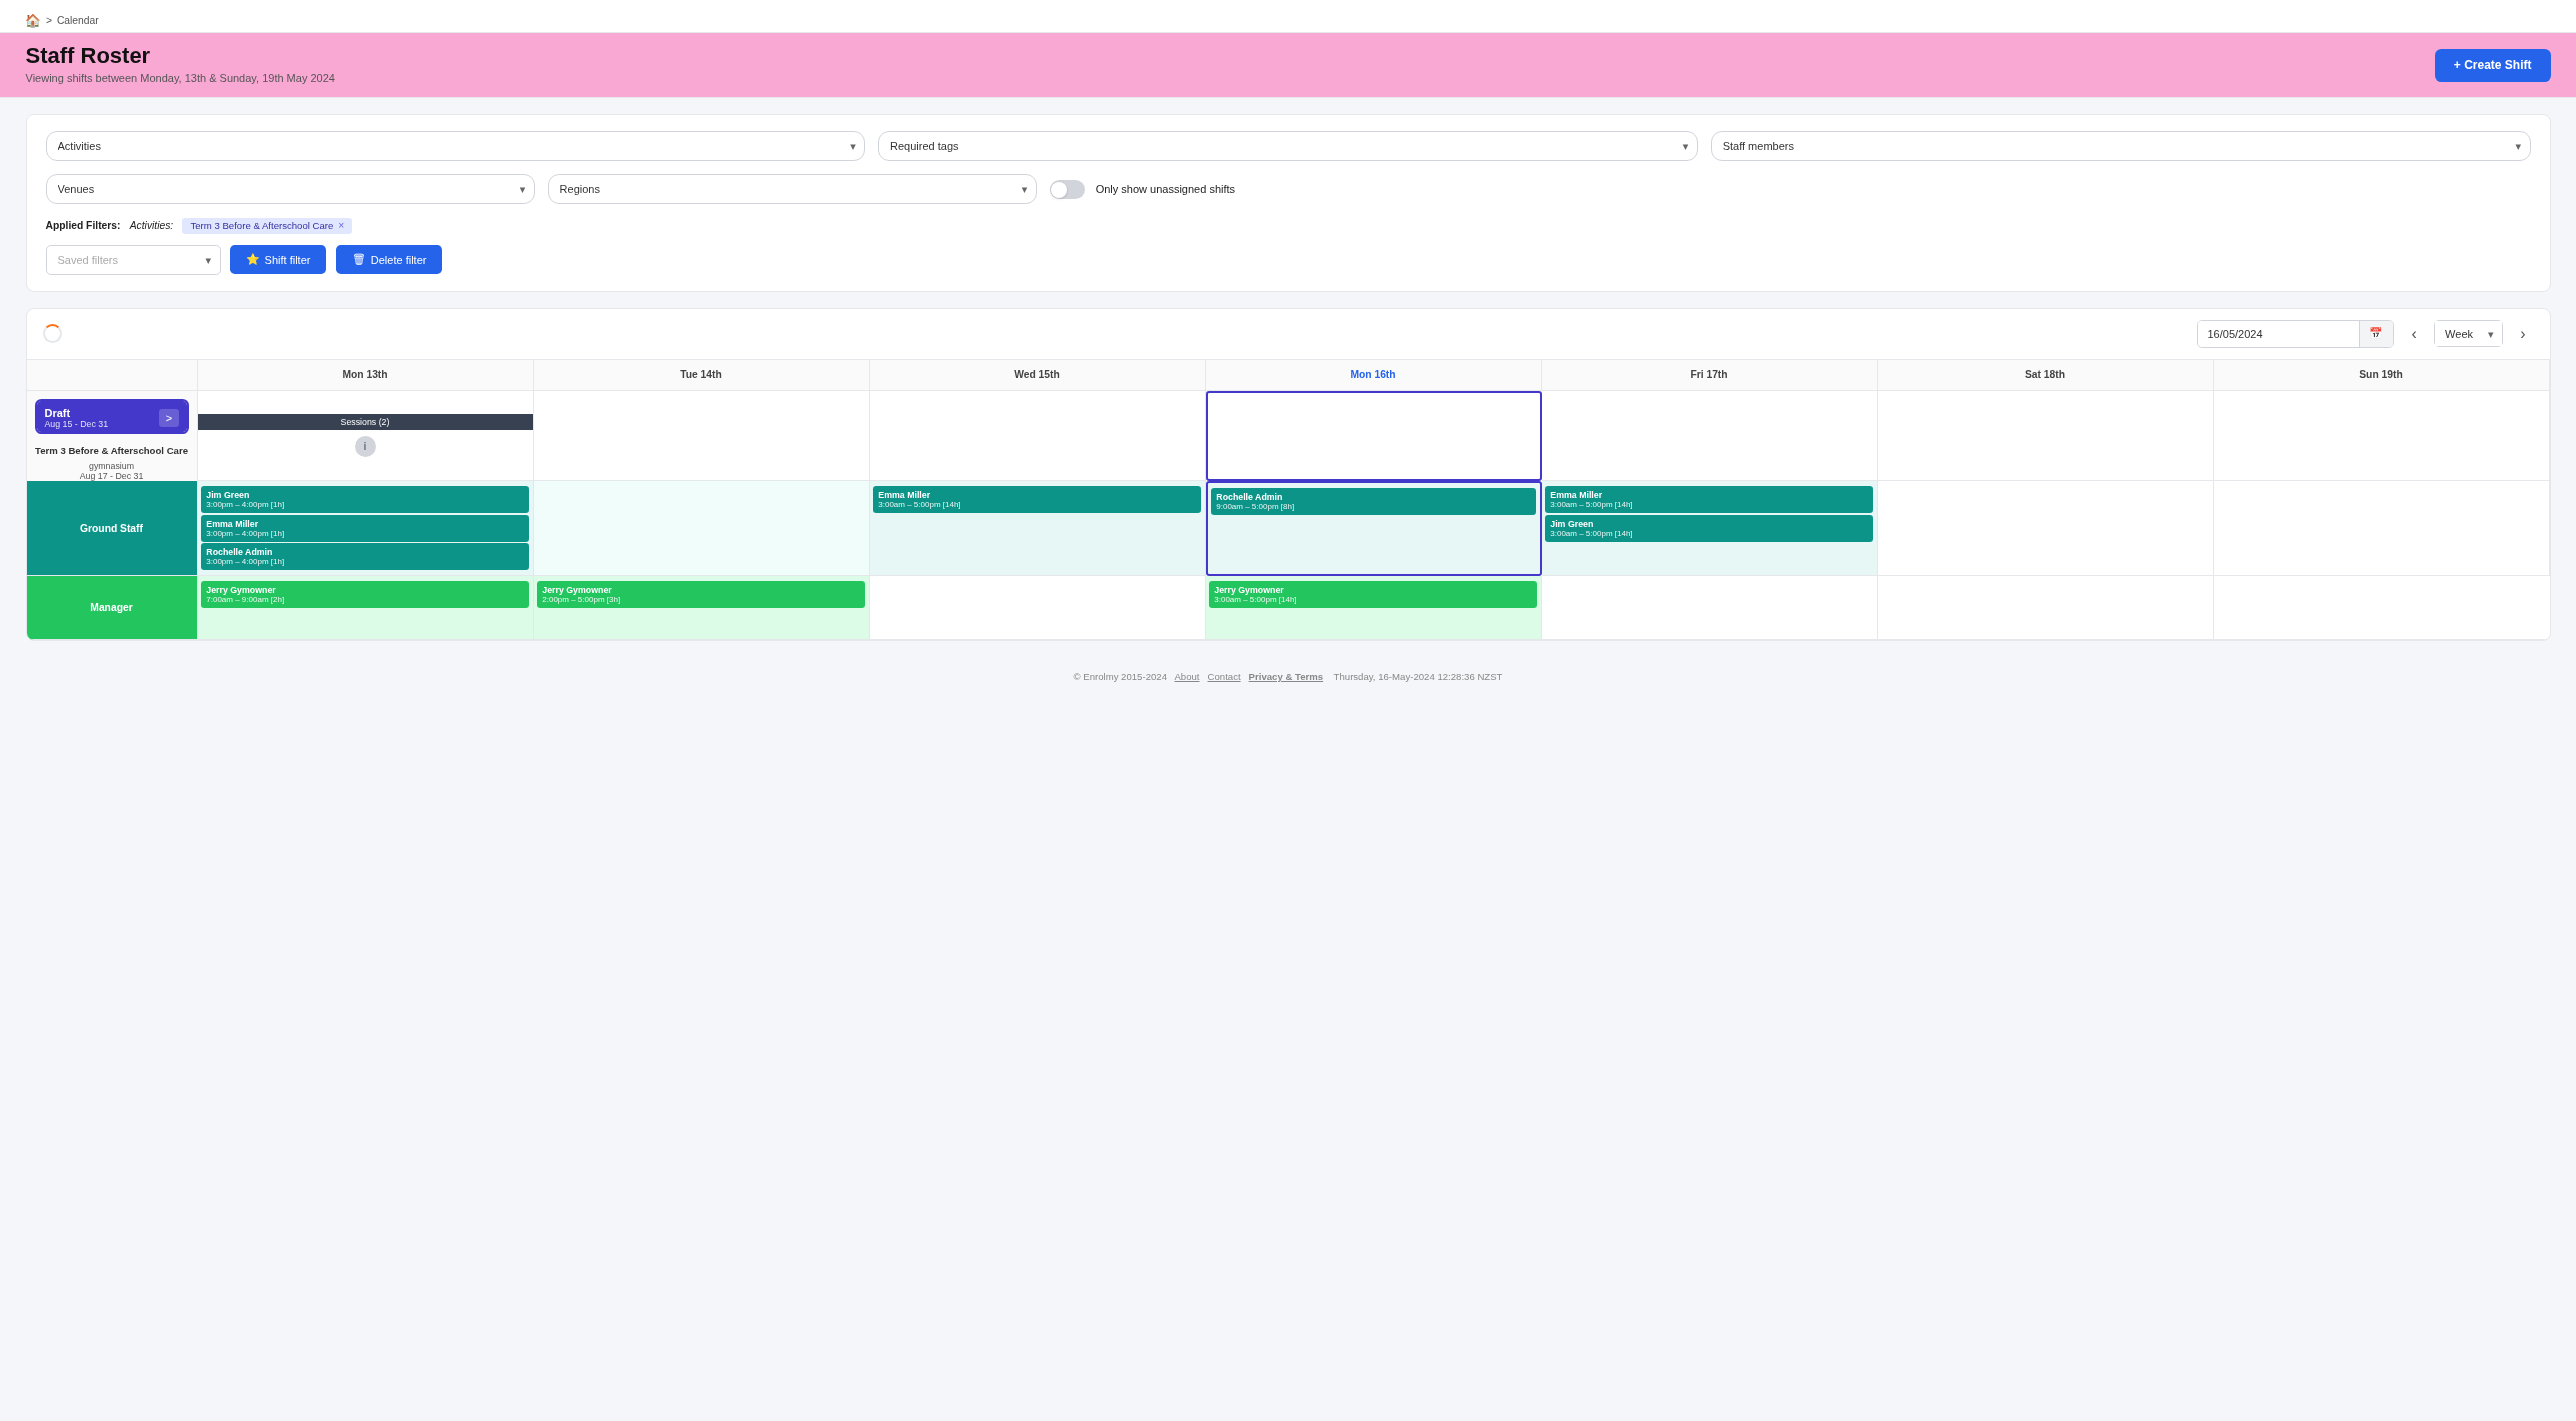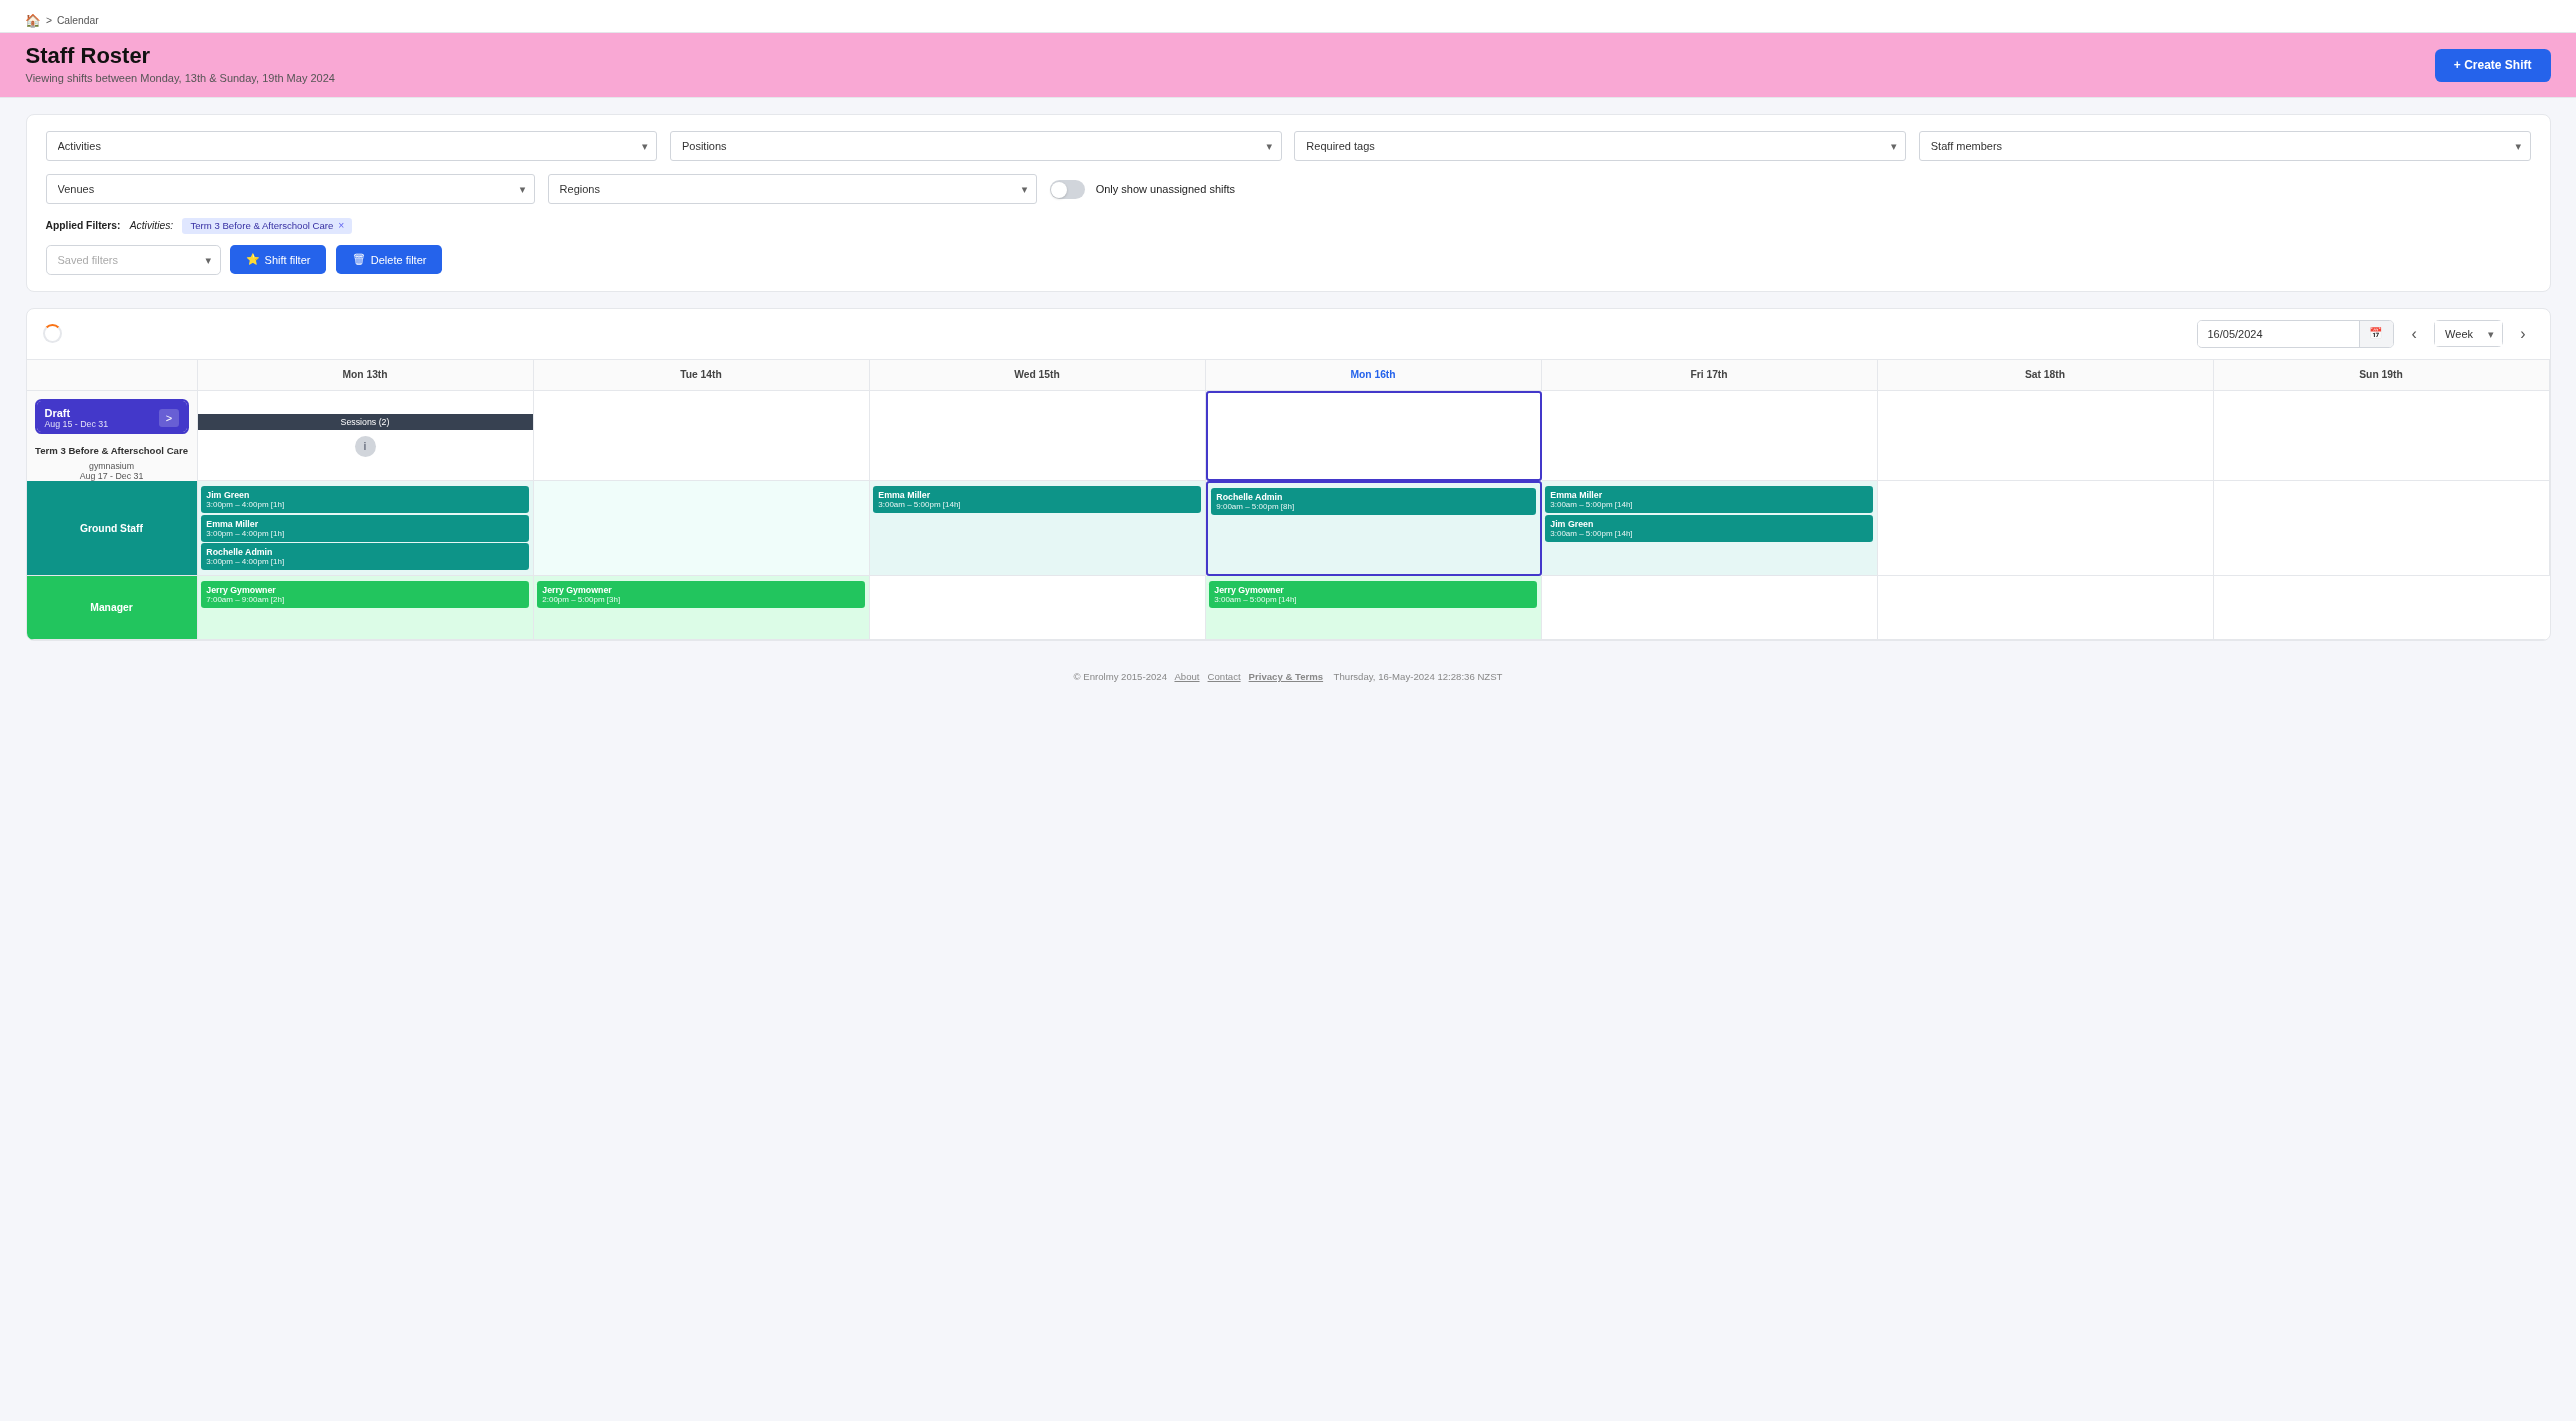--- a/index.html
+++ b/index.html
@@ -9,21 +9,21 @@
     .breadcrumb { display: flex; align-items: center; gap: 4.8px; font-size: 10.3px; color: #555; margin-bottom: 4.8px; }
 
     .page-header { display: flex; align-items: center; justify-content: space-between; padding: 9.6px 25.5px 12.7px; background: #f9a8d4; border-bottom: 0.8px solid #e5e7eb; }
     .page-header-left h1 { font-size: 22px; font-weight: 700; color: #111; }
     .page-header-left p { font-size: 11px; color: #555; margin-top: 3.2px; }
     .create-shift-btn { background: #2563eb; color: #fff; border: none; border-radius: 6.4px; padding: 9.6px 19px; font-size: 12px; font-weight: 600; cursor: pointer; display: flex; align-items: center; gap: 6.4px; white-space: nowrap; margin-top: 3.2px; }
 
     .filters-section { background: #fff; margin: 16px 25.5px; border-radius: 8px; border: 0.8px solid #e5e7eb; padding: 16px 19px; }
     .filter-row { display: flex; gap: 12.7px; margin-bottom: 11px; }
     .filter-select-wrap { flex: 1; position: relative; display: flex; }
-    .filter-select-wrap select { width: 100%; border: 0.8px solid #d1d5db; border-radius: 3px; padding: 8px 29px 8px 11px; font-size: 11px; color: #333; background: #fff; appearance: none; cursor: pointer; }
+    .filter-select-wrap select { width: 100%; border: 0.8px solid #d1d5db; border-radius: 11px; padding: 8px 29px 8px 11px; font-size: 11px; color: #333; background: #fff; appearance: none; cursor: pointer; }
     .filter-select-wrap::after { content: '▾'; position: absolute; right: 9.6px; top: 50%; transform: translateY(-50%); color: #666; pointer-events: none; }
     .toggle-row { display: flex; align-items: center; gap: 11px; flex: 2; padding: 8px 0; }
     .toggle-switch { width: 35px; height: 19px; background: #d1d5db; border-radius: 9.6px; position: relative; cursor: pointer; }
     .toggle-switch-knob { width: 16px; height: 16px; background: #fff; border-radius: 50%; position: absolute; top: 1.6px; left: 1.6px; transition: left 0.2s; box-shadow: 0 0.8px 2.4px rgba(0,0,0,0.2); }
     .applied-filters { font-size: 10.3px; margin-bottom: 11px; }
     .applied-filters strong { font-weight: 700; }
     .filter-tag { display: inline-flex; align-items: center; gap: 3.2px; background: #e0e7ff; color: #3730a3; border-radius: 3.2px; padding: 2.4px 8px; font-size: 9.6px; font-weight: 500; margin-left: 6.4px; }
     .filter-tag-x { cursor: pointer; color: #6366f1; font-size: 10.3px; margin-left: 1.6px; }
     .filter-actions { display: flex; align-items: center; gap: 9.6px; }
     .saved-filters-wrap { flex: 1; max-width: 175px; position: relative; display: flex; }
@@ -99,25 +99,20 @@
 
 <div class="filters-section">
   <div class="filter-row">
     <div class="filter-select-wrap">
       <select>
         <option>Activities</option>
       </select>
     </div>
     <div class="filter-select-wrap">
       <select>
-        <option>Positions</option>
-      </select>
-    </div>
-    <div class="filter-select-wrap">
-      <select>
         <option>Required tags</option>
       </select>
     </div>
     <div class="filter-select-wrap">
       <select>
         <option>Staff members</option>
       </select>
     </div>
   </div>
   <div class="filter-row" style="align-items:center;">

